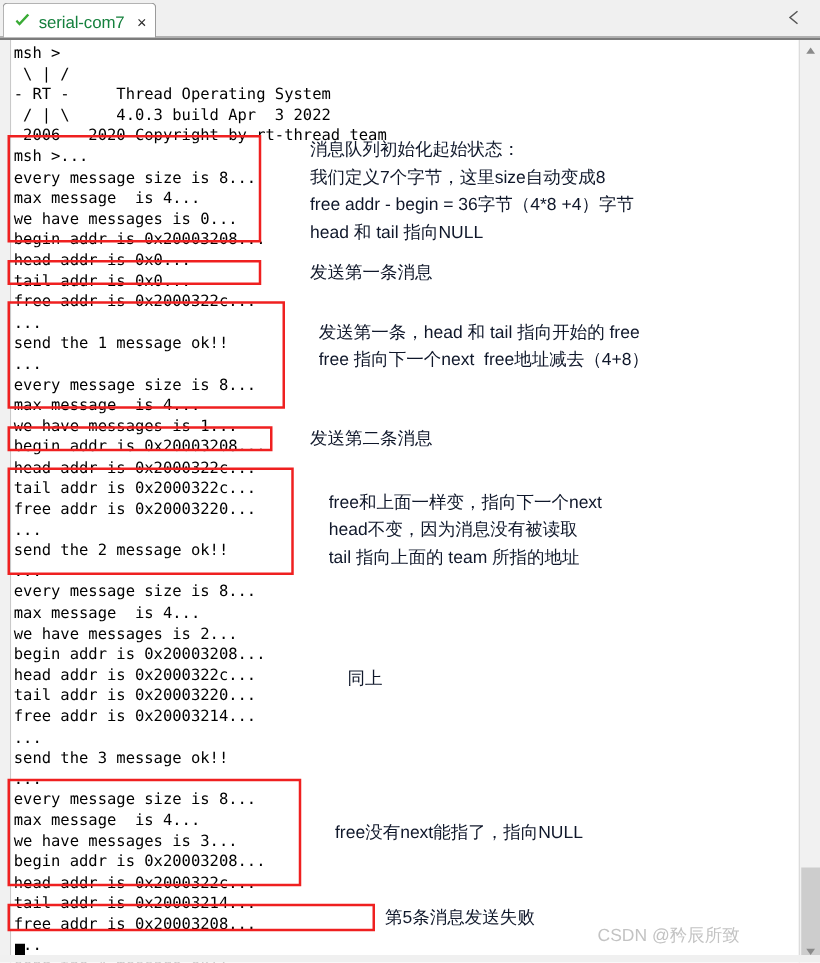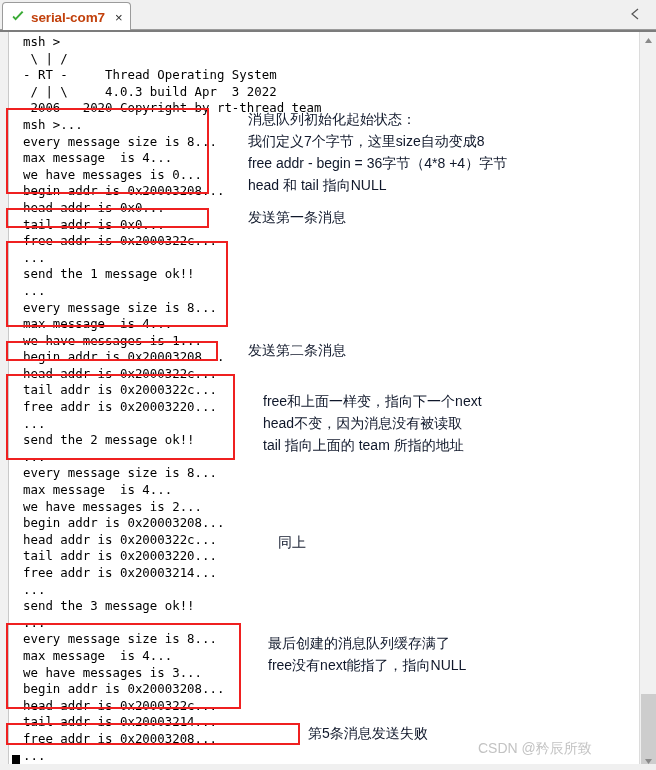--- a/index.html
+++ b/index.html
@@ -49,22 +49,22 @@
   .tab-check {
     width: 14px; height: 14px;
     display: inline-block;
     position: relative;
     flex: 0 0 auto;
   }
   .tab-check svg { display:block; }
   .tab-label {
     font-family: "Liberation Sans", sans-serif;
     font-size: 13.5px;
-    font-weight: bold;
-    color: #c2410c;
+    font-weight: normal;
+    color: #15803d;
     white-space: nowrap;
     letter-spacing: -0.1px;
   }
   .tab-close {
     font-family: "Liberation Sans", sans-serif;
     font-size: 13px;
     color: #2b2b2b;
     margin-left: 4px;
     cursor: default;
     line-height: 1;
@@ -108,21 +108,21 @@
   .term-lines {
     position: absolute;
     left: 2px; top: 2px;
     font-family: "DejaVu Sans Mono", "Liberation Mono", monospace;
     font-size: 12.4px;
     line-height: 16.6px;
     color: #000000;
     white-space: pre;
     letter-spacing: 0px;
   }
-  .tline { height: 16.6px; margin-left: 12px; }
+  .tline { height: 16.6px; }
 
   
   .redbox {
     position: absolute;
     border: 2px solid #ef2020;
     box-sizing: border-box;
     pointer-events: none;
   }
 
   
@@ -234,30 +234,31 @@
 
   <div class="redbox" style="left:6px; top:723px; width:294px; height:22px;"></div>
 
   <div class="note" style="left:248px; top:110px;">消息队列初始化起始状态：</div>
   <div class="note" style="left:248px; top:132px;">我们定义7个字节，这里size自动变成8</div>
   <div class="note" style="left:248px; top:154px;">free addr - begin = 36字节（4*8 +4）字节</div>
   <div class="note" style="left:248px; top:176px;">head 和 tail 指向NULL</div>
 
   <div class="note" style="left:248px; top:208px;">发送第一条消息</div>
 
+  <div class="note" style="left:255px; top:256px;">发送第一条，head 和 tail 指向开始的 free</div>
+  <div class="note" style="left:255px; top:278px;">free 指向下一个next  free地址减去（4+8）</div>
 
   <div class="note" style="left:248px; top:341px;">发送第二条消息</div>
 
   <div class="note" style="left:263px; top:392px;">free和上面一样变，指向下一个next</div>
   <div class="note" style="left:263px; top:414px;">head不变，因为消息没有被读取</div>
   <div class="note" style="left:263px; top:436px;">tail 指向上面的 team 所指的地址</div>
 
   <div class="note" style="left:278px; top:533px;">同上</div>
 
-  <div class="note" style="left:268px; top:634px;">最后创建的消息队列缓存满了</div>
   <div class="note" style="left:268px; top:656px;">free没有next能指了，指向NULL</div>
 
   <div class="note" style="left:308px; top:724px;">第5条消息发送失败</div>
 
   <div class="watermark" style="left:478px; top:740px;">CSDN @矜辰所致</div>
 
   <div class="vscroll">
     <div class="vscroll-arrow up">
       <svg width="9" height="7" viewBox="0 0 9 7">
         <path d="M4.5 1 L8 6 L1 6 Z" fill="#8a8a8a"></path>

